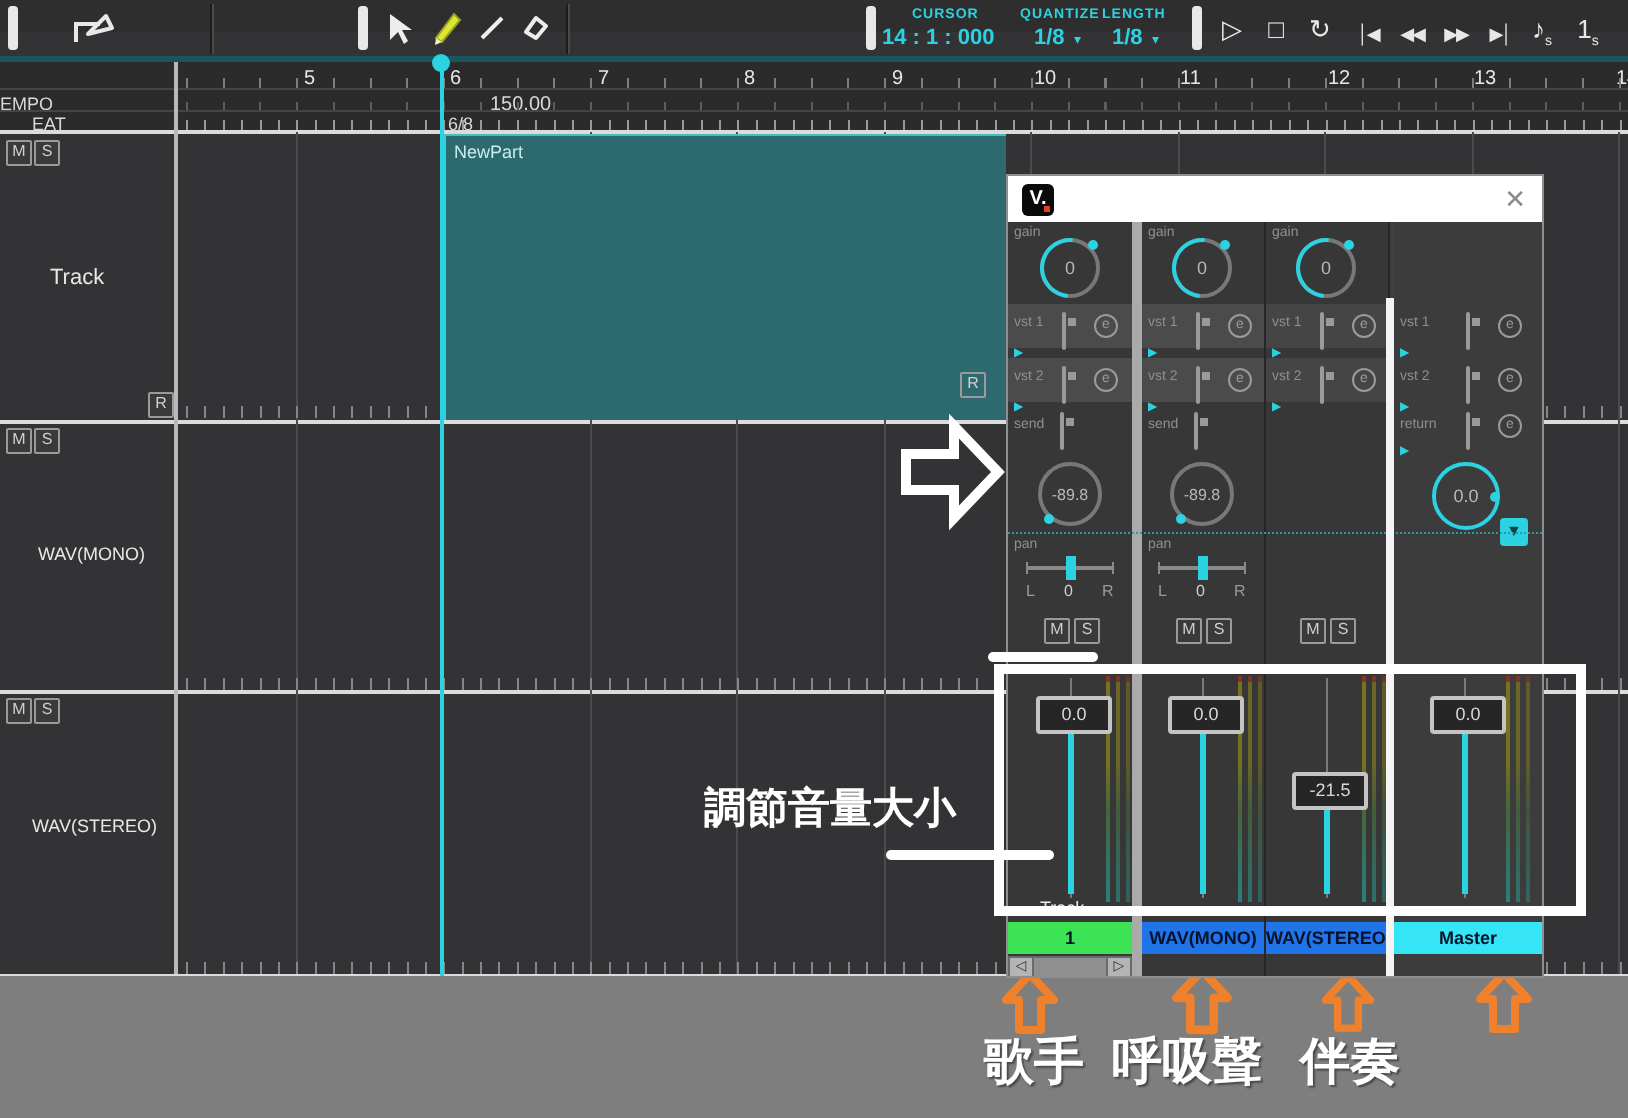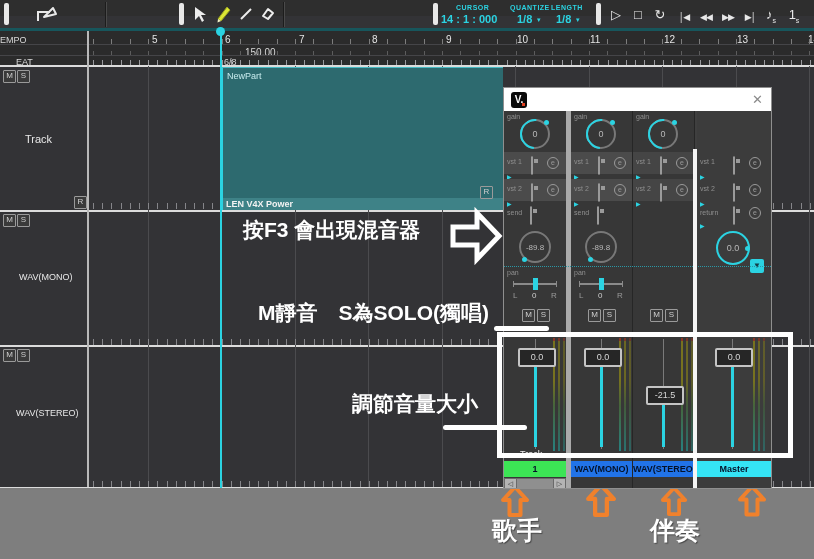--- a/index.html
+++ b/index.html
@@ -162,21 +162,21 @@
     <span class="abs rnum" style="left:299px">7</span>
     <span class="abs rnum" style="left:372px">8</span>
     <span class="abs rnum" style="left:446px">9</span>
     <span class="abs rnum" style="left:517px">10</span>
     <span class="abs rnum" style="left:590px">11</span>
     <span class="abs rnum" style="left:664px">12</span>
     <span class="abs rnum" style="left:737px">13</span>
     <span class="abs rnum" style="left:808px">14</span>
     <div class="abs ticks" style="left:88px;top:8px;width:726px;height:5px;background-image:repeating-linear-gradient(90deg,#7d7d7d 0 1px,transparent 1px 18.37px);background-position:5px 0"></div>
     <div class="abs rline" style="top:13px"></div>
-    <span class="abs rowlab" style="left:0;top:4px">EMPO</span>
+    <span class="abs rowlab" style="left:0;top:16px">EMPO</span>
     <span class="abs rowlab" style="left:245px;top:16px;font-size:10px">150.00</span>
     <div class="abs ticks" style="left:88px;top:20px;width:726px;height:4px;background-image:repeating-linear-gradient(90deg,#5d5d5d 0 1px,transparent 1px 18.37px);background-position:5px 0"></div>
     <div class="abs rline" style="top:24px"></div>
     <span class="abs rowlab" style="left:16px;top:26px">EAT</span>
     <span class="abs rowlab" style="left:224px;top:26px">6/8</span>
     <div class="abs ticks" style="left:88px;top:29px;width:726px;height:5px;background-image:repeating-linear-gradient(90deg,#9a9a9e 0 1px,transparent 1px 9.19px);background-position:5px 0"></div>
   </div>
 
   <div class="abs trackarea"></div>
   <div class="abs grid" style="left:148px"></div>
@@ -207,21 +207,20 @@
   <div class="abs rowticks" style="left:88px;top:339px;width:726px"></div>
 
   <span class="abs msbtn" style="left:3px;top:349px">M</span>
   <span class="abs msbtn" style="left:17px;top:349px">S</span>
   <span class="abs trname" style="left:16px;top:408px;font-size:9px">WAV(STEREO)</span>
   <div class="abs rowticks" style="left:88px;top:481px;width:726px"></div>
 
   <div class="abs region">
     <span class="abs" style="left:4px;top:3px;font-size:9px;color:#c9ecef">NewPart</span>
     <span class="abs msbtn" style="left:257px;top:118px;background:#2d6a6f">R</span>
-    <div class="abs regfoot">LEN  V4X  Power</div>
   </div>
 
   <div class="abs playhead"></div>
   <div class="abs phdot"></div>
 
   <div class="abs mixer">
     <div class="abs mtitle">
       <span class="mlogo"><span>V.</span><i></i></span>
       <span class="mclose">✕</span>
     </div>
@@ -388,27 +387,25 @@
         <div class="abs meter" style="left:56px"></div>
         <div class="abs meter" style="left:61px;opacity:.8"></div>
         <div class="abs meter" style="left:66px;opacity:.6"></div>
         <div class="abs tab" style="left: 0px; width: 74px; background-color: rgb(53, 228, 245);">Master</div>
       </div>
 
       <div class="abs dotted"></div>
     </div>
   </div>
 
-  <span class="abs anno" style="left:243px;top:216px;font-size:21px">按F3 會出現混音器</span>
   <span class="abs" style="left:449px;top:207px;z-index:40">
     <svg width="54" height="58" viewBox="0 0 54 58">
       <path d="M4 20 L28 20 L28 6 L50 29 L28 52 L28 38 L4 38 Z" fill="none" stroke="#ffffff" stroke-width="5" stroke-linejoin="miter"></path>
     </svg>
   </span>
-  <span class="abs anno" style="left:258px;top:299px;font-size:21px">M靜音　S為SOLO(獨唱)</span>
   <div class="abs wline" style="left:494px;top:326px;width:55px;height:5px"></div>
   <span class="abs anno" style="left:352px;top:390px;font-size:21px">調節音量大小</span>
   <div class="abs wline" style="left:443px;top:425px;width:84px;height:5px"></div>
   <div class="abs wbox"></div>
 
   <div class="abs bottombar"></div>
   <span class="abs" style="left:500px;top:484px;z-index:20">
     <svg width="30" height="34" viewBox="0 0 30 34">
         <path d="M15 3 L27 16 L20.5 16 L20.5 31 L9.5 31 L9.5 16 L3 16 Z" fill="none" stroke="#f0812c" stroke-width="4" stroke-linejoin="round"></path>
       </svg>
@@ -422,15 +419,16 @@
     <svg width="28" height="32" viewBox="0 0 30 34">
         <path d="M15 3 L27 16 L20.5 16 L20.5 31 L9.5 31 L9.5 16 L3 16 Z" fill="none" stroke="#f0812c" stroke-width="4" stroke-linejoin="round"></path>
       </svg>
   </span>
   <span class="abs" style="left:737px;top:483px;z-index:20">
     <svg width="30" height="35" viewBox="0 0 30 34">
         <path d="M15 3 L27 16 L20.5 16 L20.5 31 L9.5 31 L9.5 16 L3 16 Z" fill="none" stroke="#f0812c" stroke-width="4" stroke-linejoin="round"></path>
       </svg>
   </span>
   <span class="abs cjk-big" style="left:492px;top:514px">歌手</span>
+  <span class="abs cjk-big" style="left:556px;top:514px">呼吸聲</span>
   <span class="abs cjk-big" style="left:650px;top:514px">伴奏</span>
 
 </div>
 
 </body></html>

